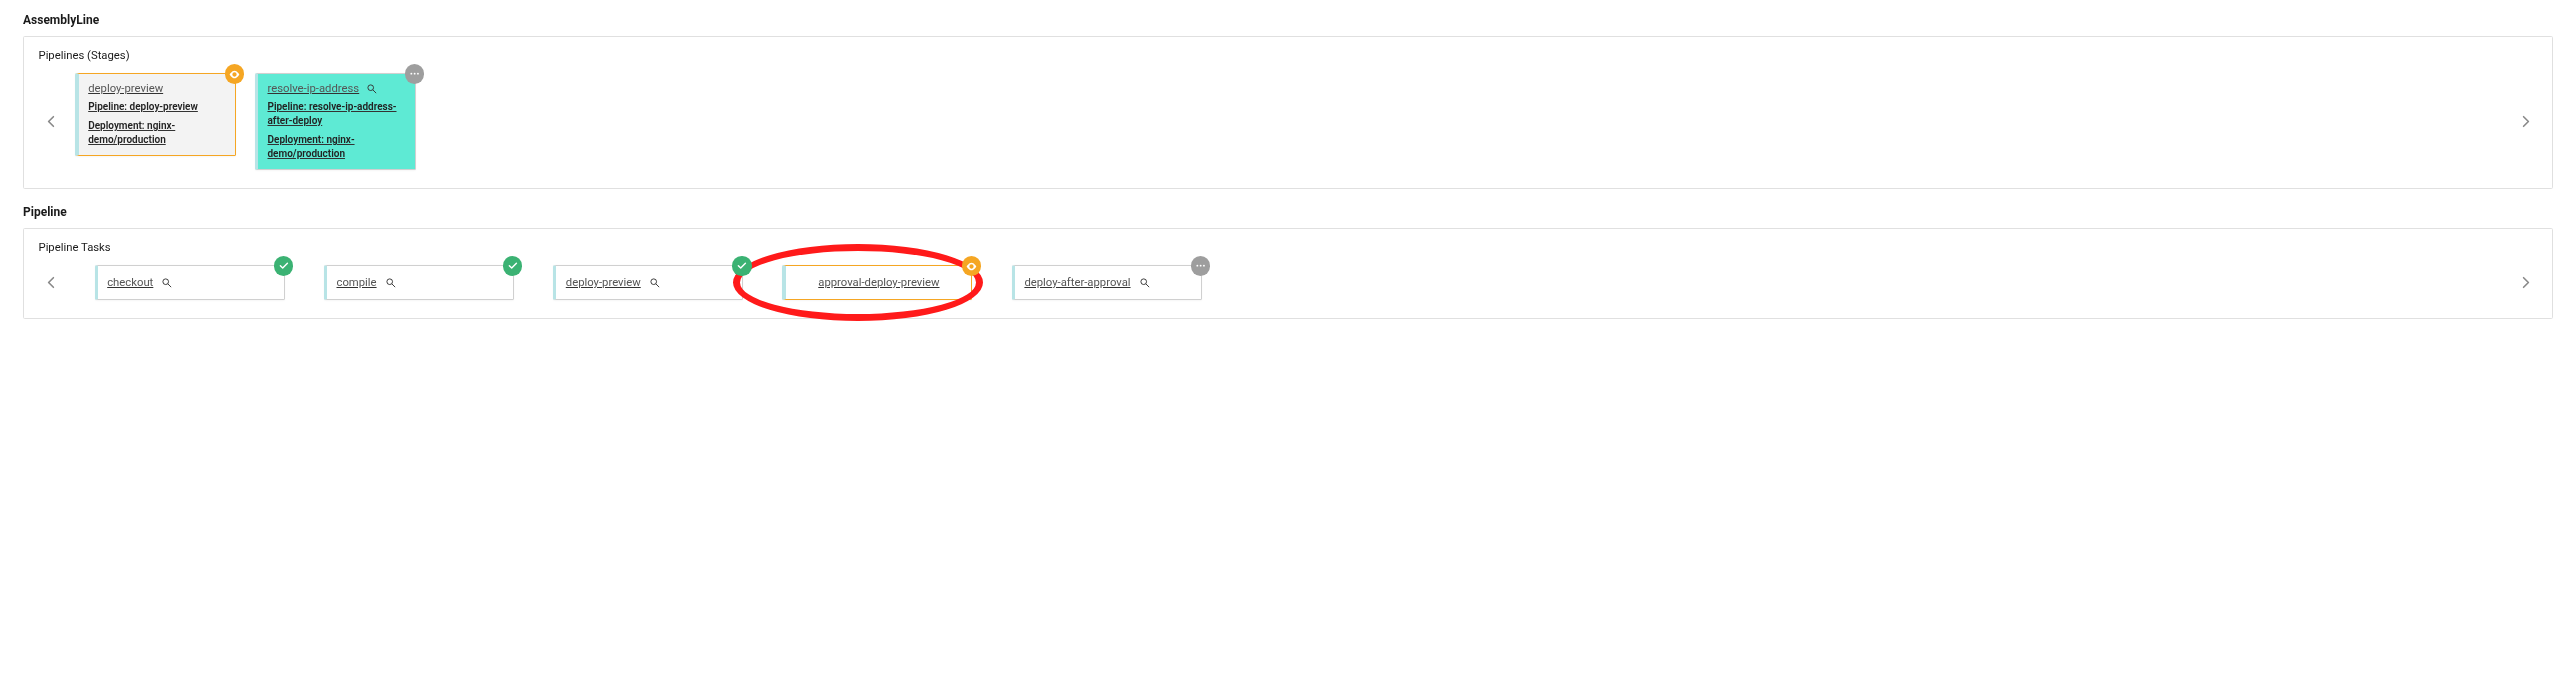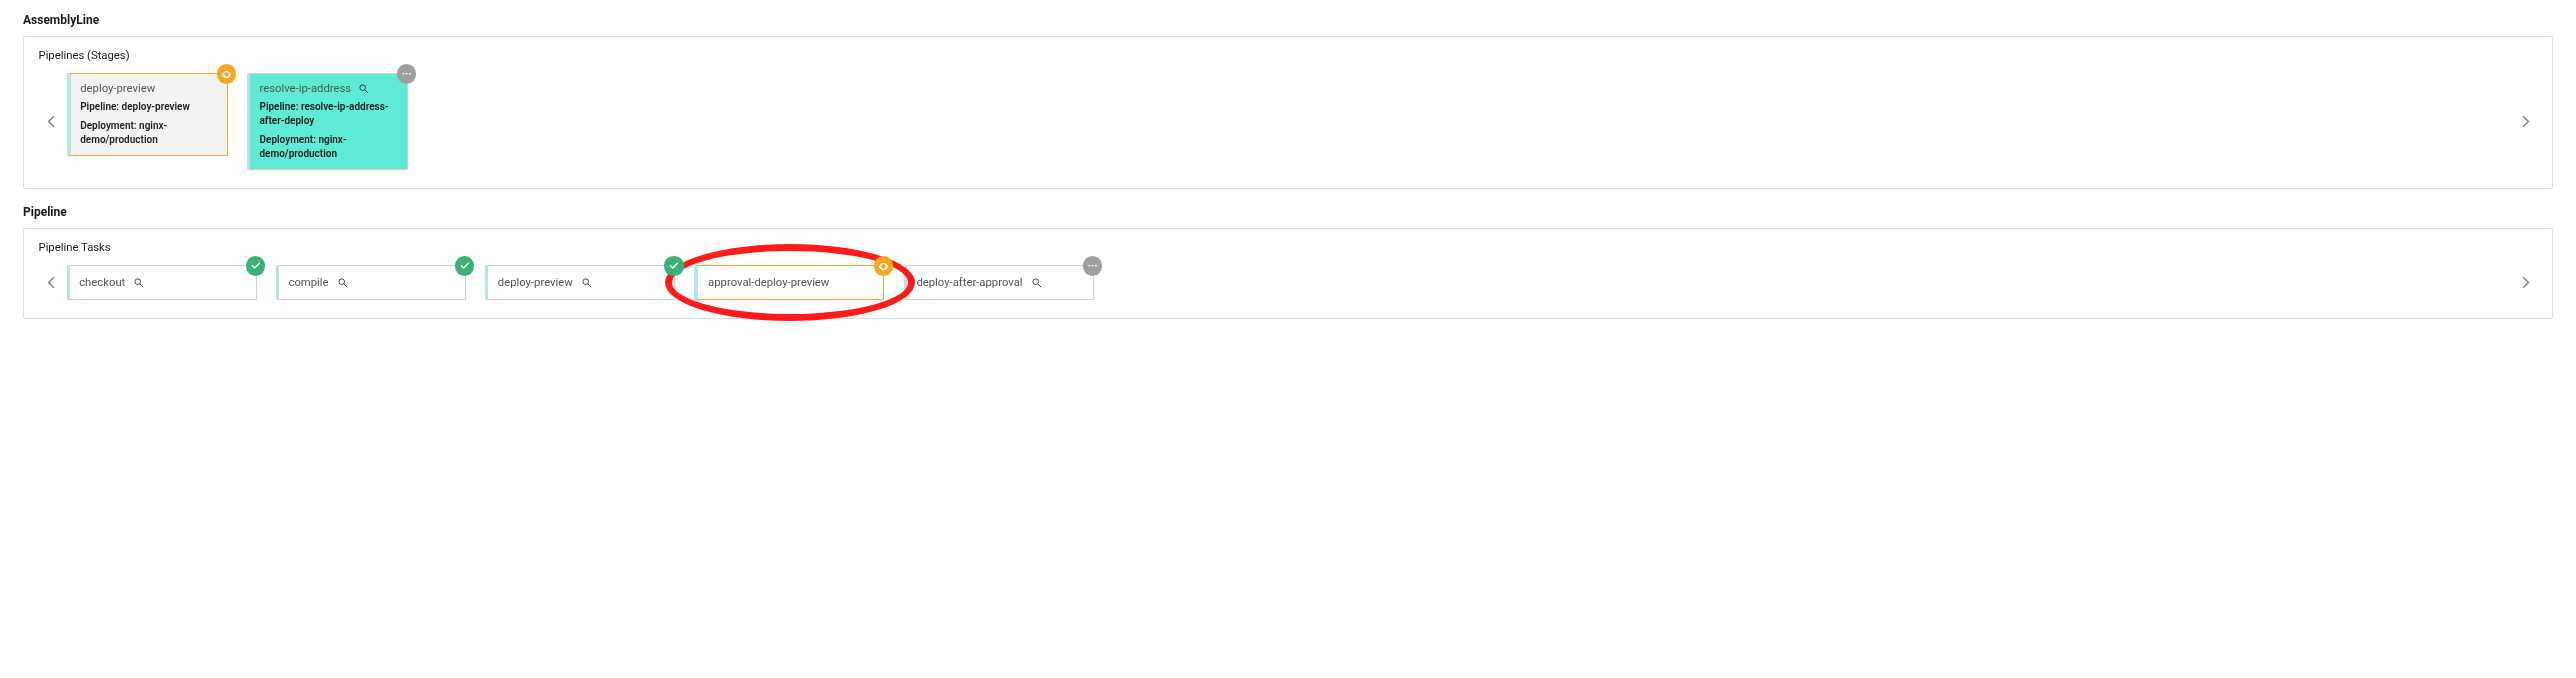--- a/index.html
+++ b/index.html
@@ -30,22 +30,23 @@
   }
   .panel-title {
     font-weight: 400;
     font-size: 11.3px;
     margin-bottom: 11.3px;
     color: #1a1a1a;
   }
   .row {
     display: flex;
     align-items: center;
-    gap: 4px;
-    position: relative;
+    gap: 12px;
+    position: relative;
+    text-decoration: underline;
   }
   .chevron {
     width: 24px;
     display: flex;
     align-items: center;
     justify-content: center;
     color: #888;
     cursor: pointer;
     font-size: 16px;
     user-select: none;
@@ -113,25 +114,27 @@
     background: #fff;
     width: 190px;
     height: 35px;
     display: flex;
     align-items: center;
     padding: 0 9.7px;
     gap: 8px;
     font-size: 11.3px;
     color: #555;
     box-shadow: 0 0.8px 1.6px rgba(0,0,0,0.04);
+    margin-left: 20px;
   }
   .small-card.selected {
     border: 1.6px solid #f5a623;
     border-left: 4px solid #b8e4e6;
     background: #fff;
+    justify-content: center;
   }
   .status-badge {
     position: absolute;
     top: -9.7px;
     right: -9.7px;
     width: 19.3px;
     height: 19.3px;
     border-radius: 50%;
     display: flex;
     align-items: center;

